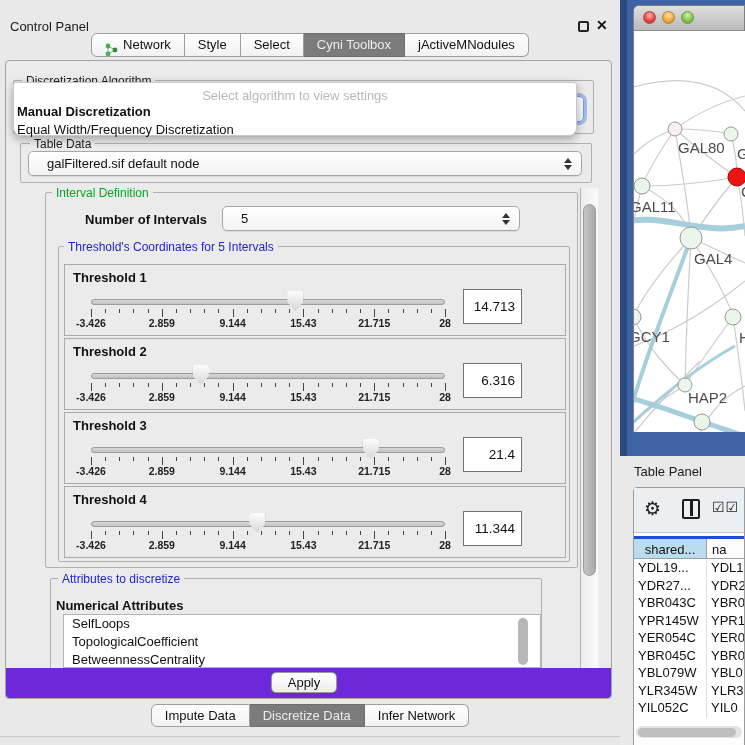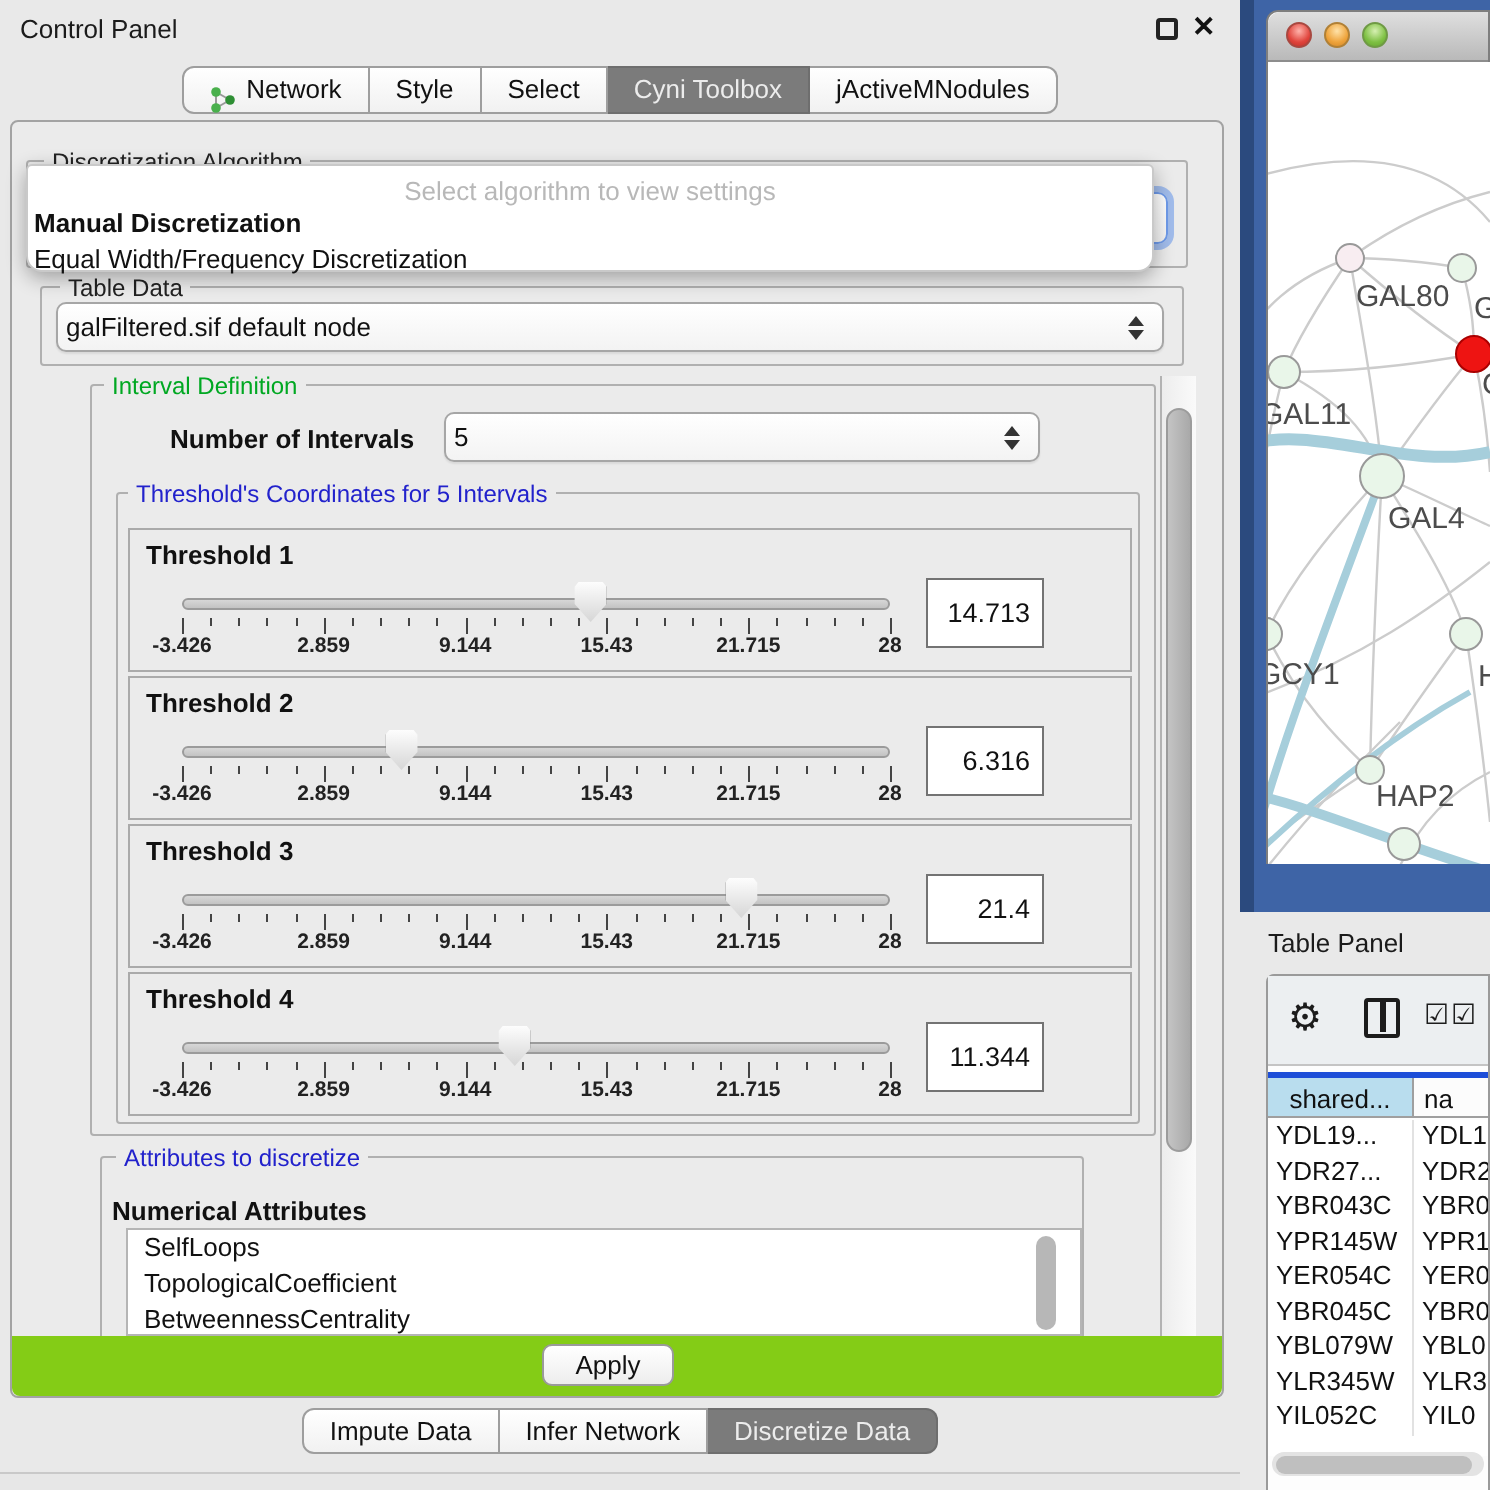--- a/index.html
+++ b/index.html
@@ -1,21 +1,21 @@
 <!DOCTYPE html>
 <html><head>
 <meta charset="utf-8">
 <style>
   * { margin:0; padding:0; box-sizing:border-box; }
   html,body { width:745px; height:745px; font-family:"Liberation Sans",sans-serif; background:#e7e7e7; overflow:hidden; }
   #root { position:relative; width:745px; height:745px; overflow:hidden; }
 
   
   #left-panel { position:absolute; left:0; top:0; width:620px; height:737px; background:#e9e9e9; border-bottom:1px solid #c9c9c9; }
-  #titlebar { position:absolute; left:0; top:0; width:500px; height:28px; }
+  #titlebar { position:absolute; left:0; top:12px; width:500px; height:28px; }
   #panel-title { position:absolute; left:10px; top:7px; font-size:13px; color:#1b1b1b; }
   #float-icon { position:absolute; left:578px; top:9px; width:11px; height:11px; border:2px solid #222; border-radius:2px; }
   #close-icon { position:absolute; left:596px; top:5px; font-size:14px; font-weight:bold; color:#111; }
 
   #top-tabrow { position:absolute; left:0; top:33px; width:620px; display:flex; justify-content:center; }
   .tab { height:24px; line-height:22px; padding:0 13px; font-size:13px; color:#111;
          background:linear-gradient(#ffffff,#f1f1f1); border:1px solid #9e9e9e; border-left:none;
          display:flex; align-items:flex-end; gap:5px; }
   .tab:first-child { border-left:1px solid #9e9e9e; border-radius:6px 0 0 6px; }
   .tab:last-child { border-radius:0 6px 6px 0; }
@@ -23,21 +23,21 @@
   .btab { height:23px; line-height:21px; }
 
   #content-panel { position:absolute; left:5px; top:60px; width:607px; height:639px; background:#ebebeb;
                    border:1px solid #a3a3a3; border-radius:4px; }
 
   .groupbox { position:absolute; border:1px solid #b0b0b0; border-radius:2px; }
   .grouplabel { position:absolute; font-size:12px; background:#ebebeb; padding:0 4px; z-index:2; white-space:nowrap; }
   .gl-black { color:#222; } .gl-green { color:#00a822; } .gl-blue { color:#2222cc; }
 
   .combo { position:absolute; background:linear-gradient(#ffffff,#f3f3f3); border:1px solid #a6a6a6; border-radius:5px;
-           font-size:13px; color:#111; line-height:23px; padding:0 4px; box-shadow:0 1px 1px rgba(0,0,0,.08); }
+           font-size:13px; color:#111; line-height:23px; padding:0 18px; box-shadow:0 1px 1px rgba(0,0,0,.08); }
   .combo.focused { border-color:#6f9bea; box-shadow:0 0 0 3px rgba(100,150,235,.55); }
   .stepper { position:absolute; right:9px; top:50%; transform:translateY(-50%); width:8px; height:12px; }
   .stepper:before, .stepper:after { content:""; position:absolute; left:0; border-left:4px solid transparent; border-right:4px solid transparent; }
   .stepper:before { top:0; border-bottom:5px solid #333; }
   .stepper:after { bottom:0; border-top:5px solid #333; }
 
   
   #algo-popup { position:absolute; left:13px; top:82px; width:564px; height:54px; background:#fff;
                 border:1px solid #c9c9c9; border-radius:3px 3px 8px 8px; box-shadow:0 3px 10px rgba(0,0,0,.32); z-index:40; }
   #algo-hint { text-align:center; font-size:13px; color:#b8b8b8; padding-top:5px; }
@@ -63,21 +63,21 @@
   #attr-list { position:absolute; left:63px; top:614px; width:478px; height:54px; background:#fff; border:1px solid #b5b5b5; overflow:hidden; }
   .attr-item { font-size:13px; color:#111; line-height:18px; padding-left:8px; white-space:nowrap; }
   #attr-scroll-thumb { position:absolute; left:518px; top:618px; width:10px; height:47px; background:#b7b7b7; border-radius:5px; z-index:3; }
 
   
   #main-scroll-track { position:absolute; left:580px; top:188px; width:18px; height:480px;
                        background:linear-gradient(90deg,#ededed,#fafafa); border-left:1px solid #b3b3b3; }
   #main-scroll-thumb { position:absolute; left:2px; top:16px; width:13px; height:372px; border-radius:7px;
                        background:linear-gradient(90deg,#c4c4c4,#a9a9a9); border:1px solid #9c9c9c; }
 
-  #footer { position:absolute; left:6px; top:668px; width:605px; height:30px; background:#84cc16; z-index:5; border-radius:0 0 4px 4px; }
+  #footer { position:absolute; left:6px; top:668px; width:605px; height:30px; background:#6d28d9; z-index:5; border-radius:0 0 4px 4px; }
   #apply-btn { position:absolute; left:265px; top:4px; width:66px; height:21px; background:linear-gradient(#ffffff,#ededed);
                border:1px solid #9a9a9a; border-radius:5px; font-size:13px; color:#111; text-align:center; line-height:19px; }
 
   #bottom-tabrow { position:absolute; left:0; top:704px; width:620px; display:flex; justify-content:center; }
 
   
   .net-icon { display:inline-block; width:13px; height:14px; position:relative; }
 
   
   #desktop { position:absolute; left:620px; top:0; width:125px; height:456px; background:#3e64a6; }
@@ -359,25 +359,25 @@
       <div id="algo-options">
           <div class="algo-opt sel">Manual Discretization</div>
           <div class="algo-opt">Equal Width/Frequency Discretization</div>
         </div>
     </div>
 
     <div id="bottom-tabrow">
         <div class="tab btab">
           <span>Impute Data</span>
         </div>
+        <div class="tab btab sel">
+          <span>Discretize Data</span>
+        </div>
         <div class="tab btab">
           <span>Infer Network</span>
-        </div>
-        <div class="tab btab sel">
-          <span>Discretize Data</span>
         </div>
       </div>
   </div>
 
   <div id="desktop">
     <div id="desktop-edge"></div>
   </div>
 
   <div id="net-window">
     <div id="net-titlebar">

